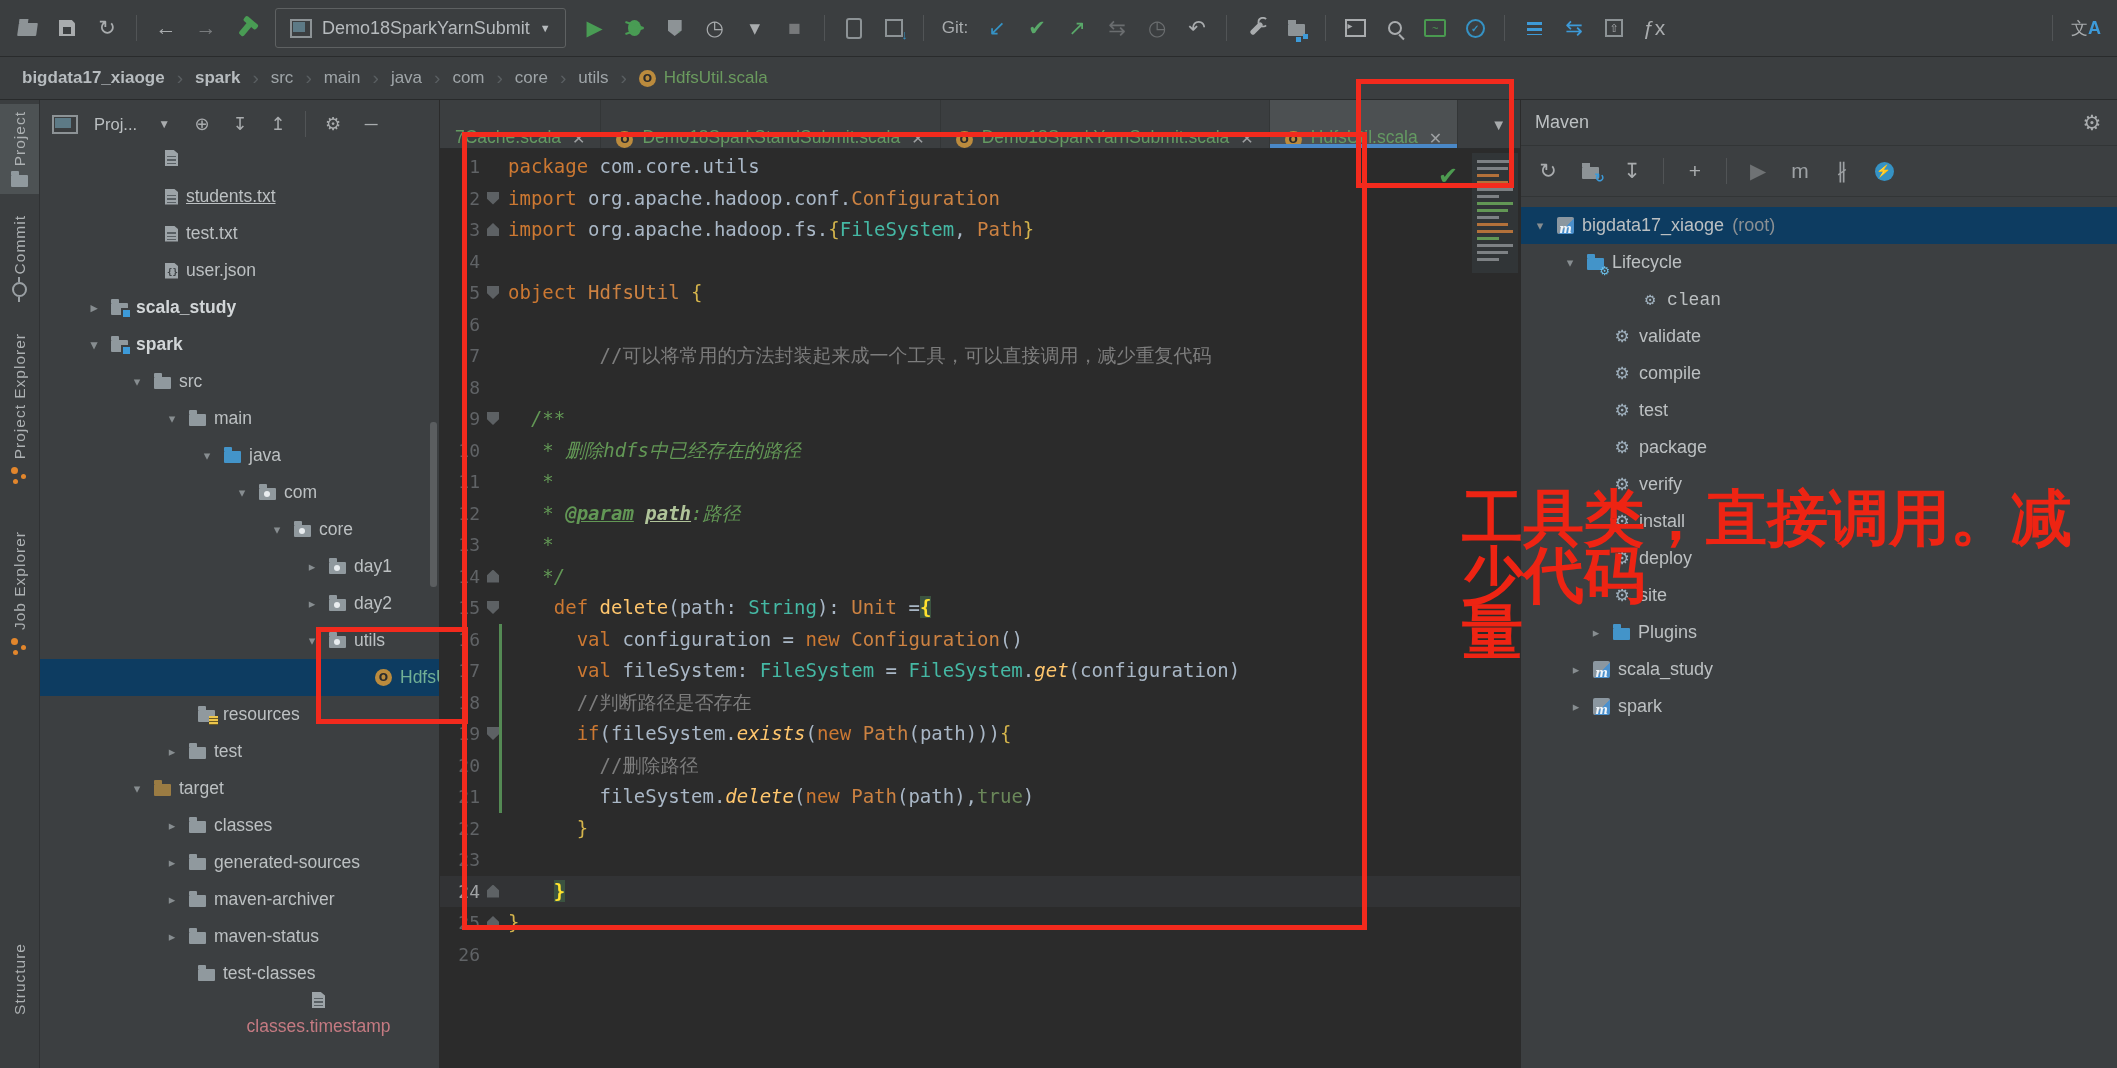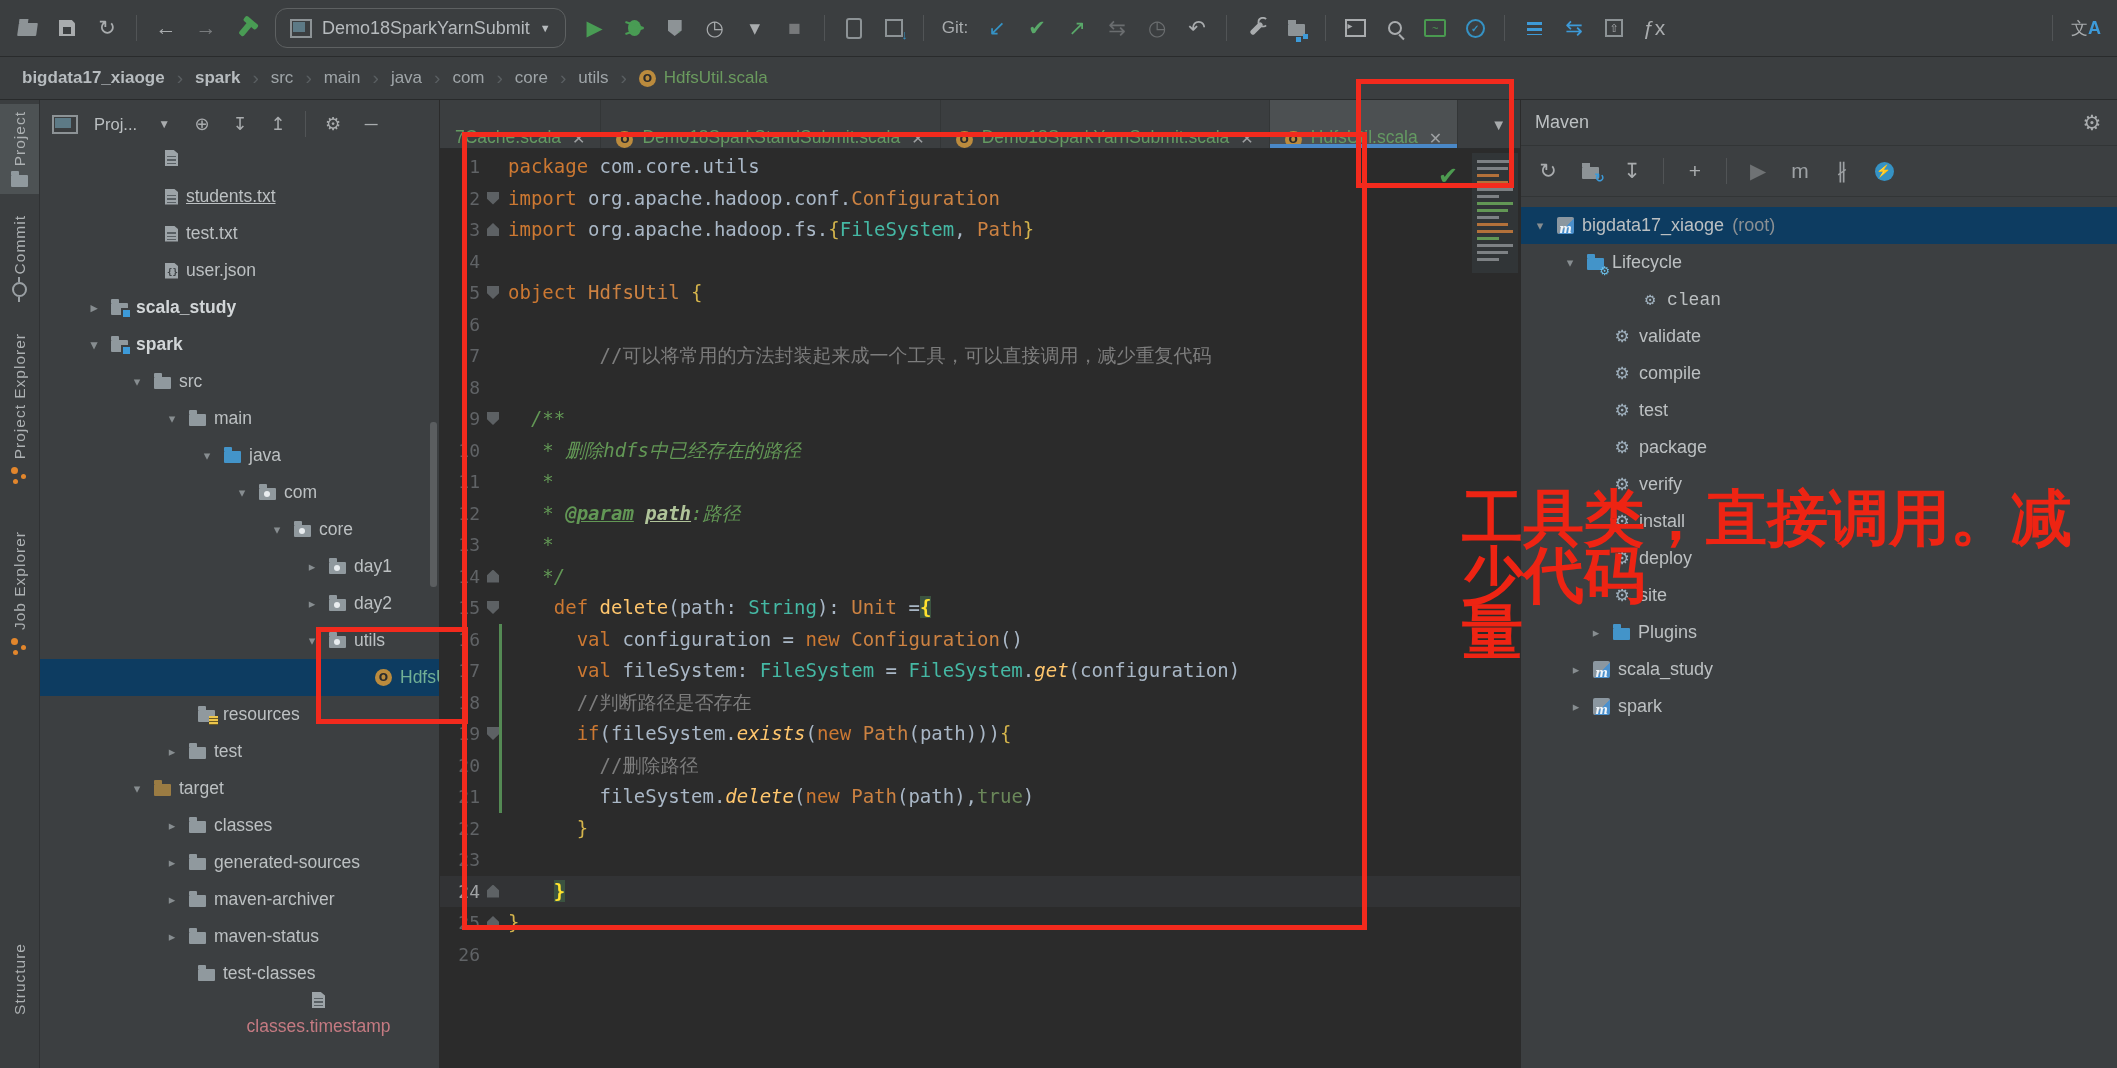--- a/index.html
+++ b/index.html
@@ -4,21 +4,21 @@
 <style>
   html,body{margin:0;padding:0;background:#2b2b2b;}
   .app{position:relative;width:2117px;height:1068px;overflow:hidden;background:#3c3f41;
        font-family:"Liberation Sans",sans-serif;-webkit-font-smoothing:antialiased;}
   
   .toolbar{position:absolute;left:0;top:0;right:0;height:57px;background:#3b3e40;
            border-bottom:1px solid #292b2c;display:flex;align-items:center;gap:18px;padding:0 16px;box-sizing:border-box;}
   .tbi{display:inline-flex;align-items:center;justify-content:center;font-size:21px;color:#a9acae;min-width:22px;cursor:default;}
   .tsep{width:1px;height:26px;background:#515456;}
   .tlabel{color:#a9acae;font-size:17px;}
-  .combo{display:flex;align-items:center;gap:10px;border:1px solid #5e6162;border-radius:12px;height:38px;padding:0 14px;color:#b7bbbe;font-size:18px;}
+  .combo{display:flex;align-items:center;gap:10px;border:1px solid #5e6162;border-radius:3px;height:38px;padding:0 14px;color:#b7bbbe;font-size:18px;}
   .ti-projwin,.ti-runwin{width:18px;height:15px;border:2px solid #8d9396;position:relative;background:#3b3e40;}
   .ti-runwin::after{content:"";position:absolute;left:1px;top:1px;right:5px;bottom:4px;background:#5d7a86;}
   .ti-open{width:19px;height:13px;background:#8d9396;border-radius:1px;position:relative;margin-top:3px;transform:skewX(-8deg);}
   .ti-open::before{content:"";position:absolute;top:-4px;left:0;width:9px;height:4px;background:inherit;}
   .ti-save{width:16px;height:16px;background:#a9acae;position:relative;clip-path:polygon(0 0,80% 0,100% 20%,100% 100%,0 100%);}
   .ti-save::after{content:"";position:absolute;left:4px;bottom:2px;width:8px;height:7px;background:#3b3e40;}
   .ti-hammer{width:6px;height:17px;background:#499c54;border-radius:2px;transform:rotate(40deg);position:relative;margin:0 6px;}
   .ti-hammer::after{content:"";position:absolute;top:-2px;left:-5px;width:16px;height:6px;background:#499c54;border-radius:2px;}
   .ti-bug{width:13px;height:16px;border-radius:50%;background:#499c54;position:relative;}
   .ti-bug::before,.ti-bug::after{content:"";position:absolute;width:19px;height:2px;background:#499c54;left:-3px;}

